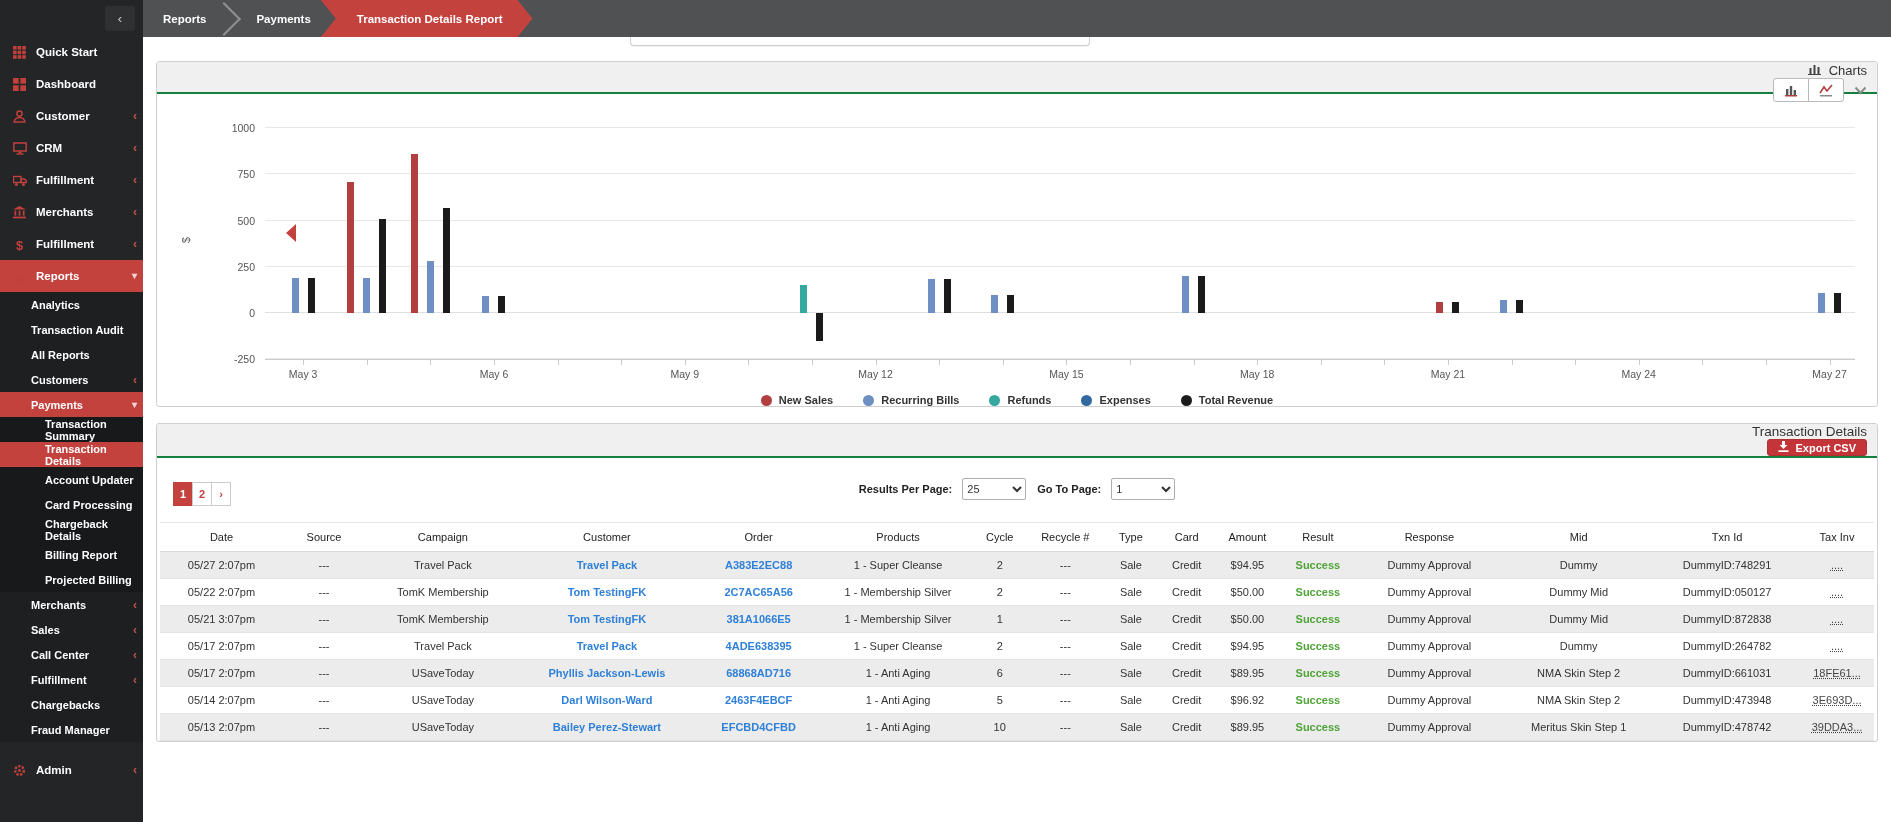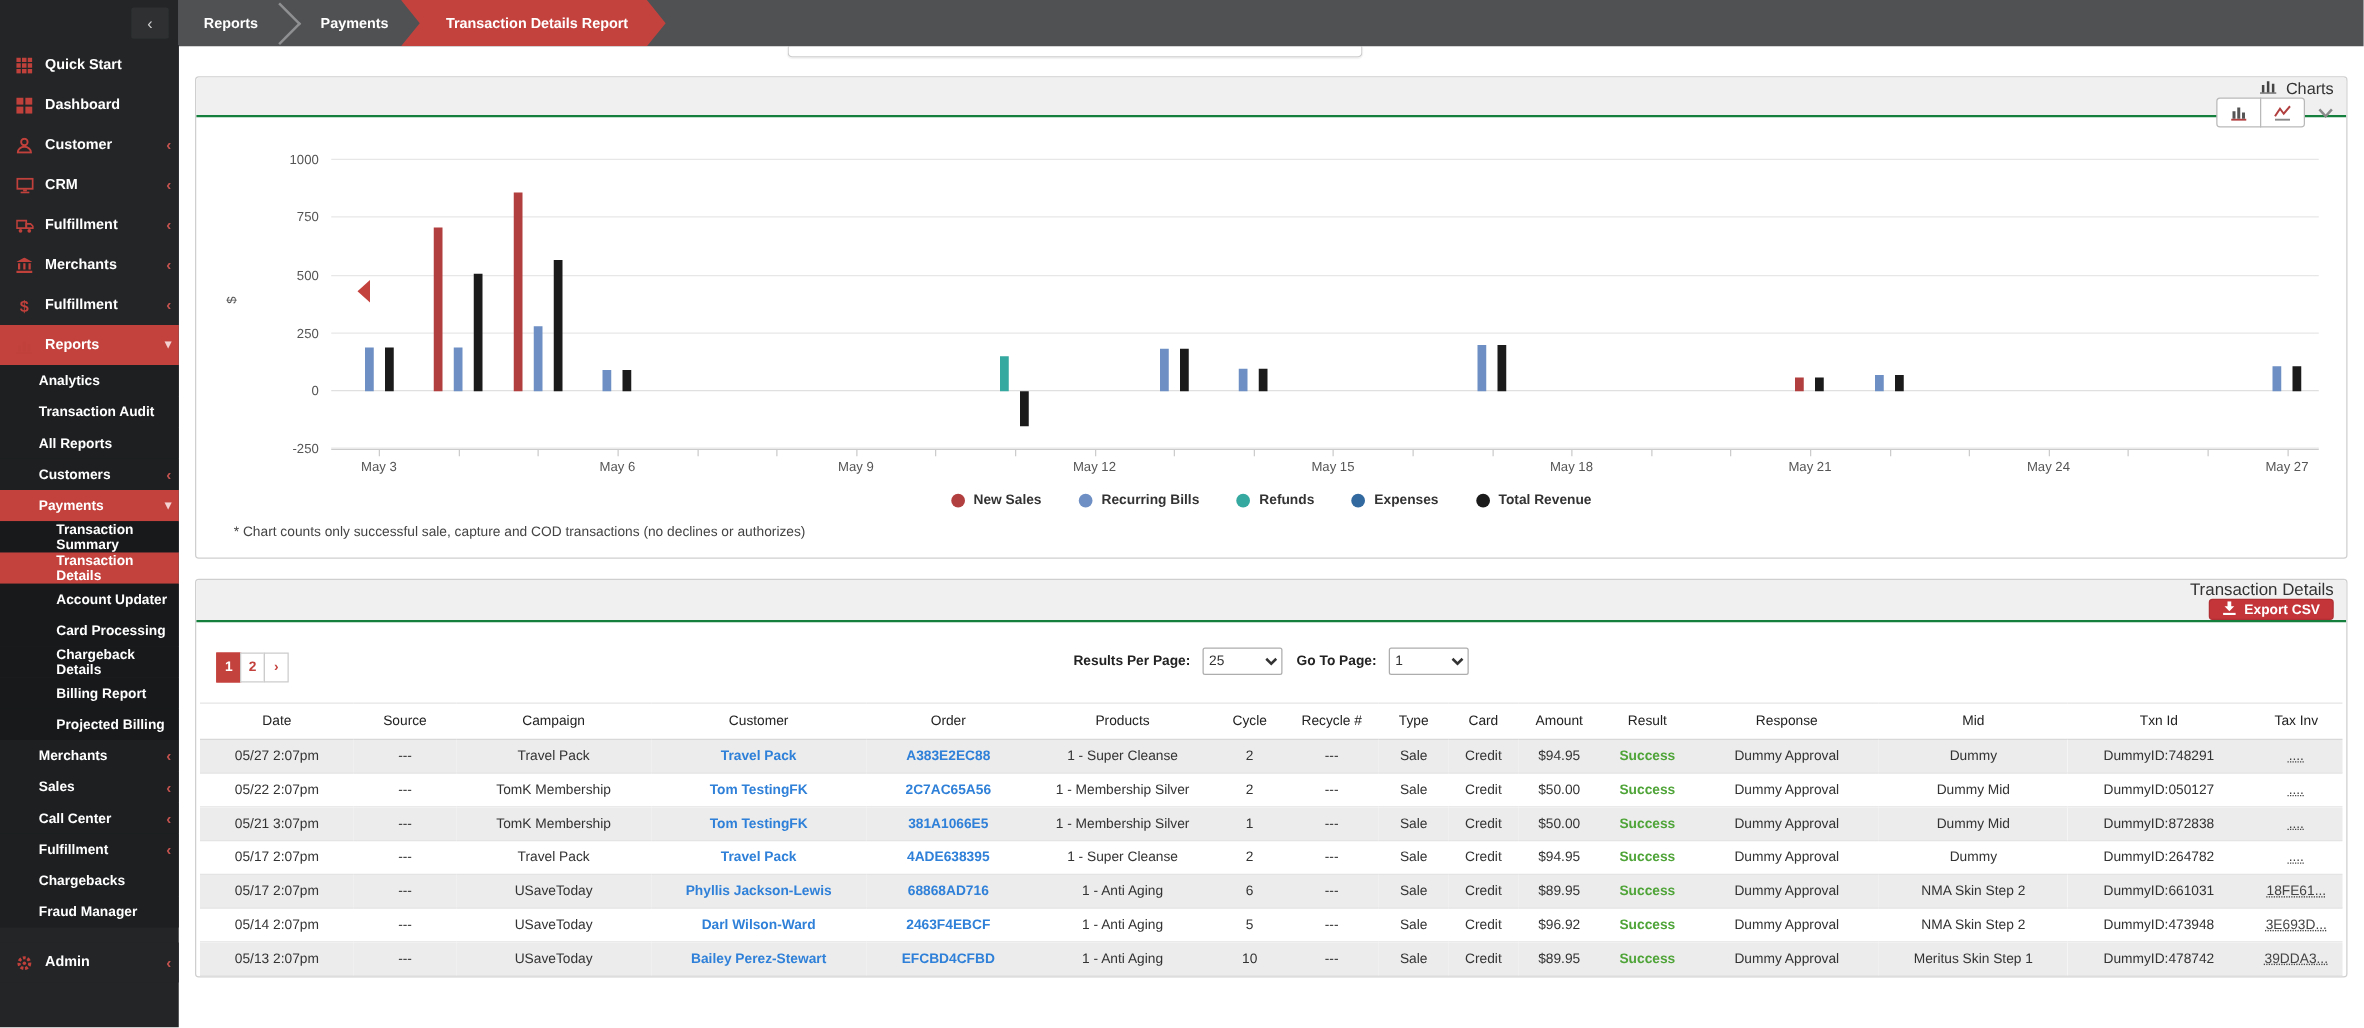--- a/index.html
+++ b/index.html
@@ -433,21 +433,20 @@
               </div>
               <div class="legend-item">
                 <span class="legend-dot" style="background: rgb(50, 105, 158);"></span>
                 <span>Expenses</span>
               </div>
               <div class="legend-item">
                 <span class="legend-dot" style="background: rgb(27, 27, 27);"></span>
                 <span>Total Revenue</span>
               </div>
             </div>
-          <div class="footnote">* Chart counts only successful sale, capture and COD transactions (no declines or authorizes)</div>
         </div>
       </section>
 
       <section class="panel tx-panel">
         <header>
           <div class="panel-title2">Transaction Details</div>
           <button class="export-btn">
             <span>
               <svg width="11" height="11" viewBox="0 0 11 11">
                   <path d="M4 0h3v4h2.4L5.5 8 1.6 4H4z" fill="#fff"></path>

